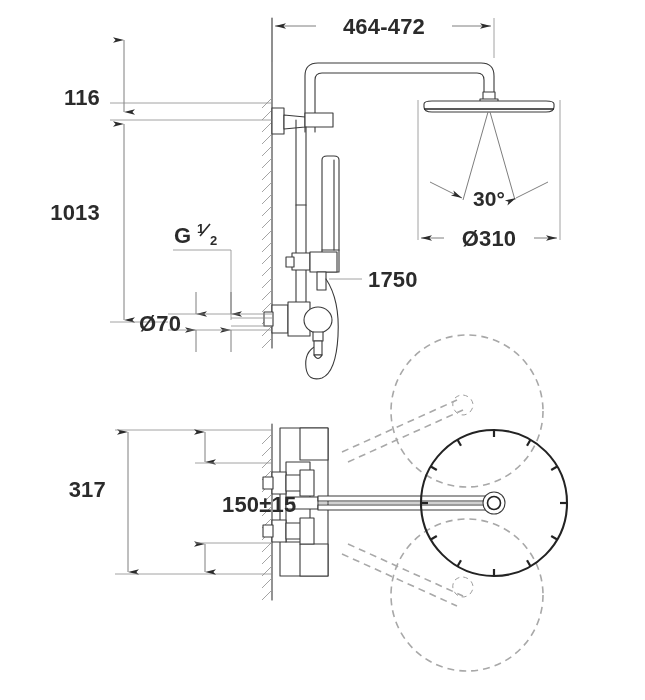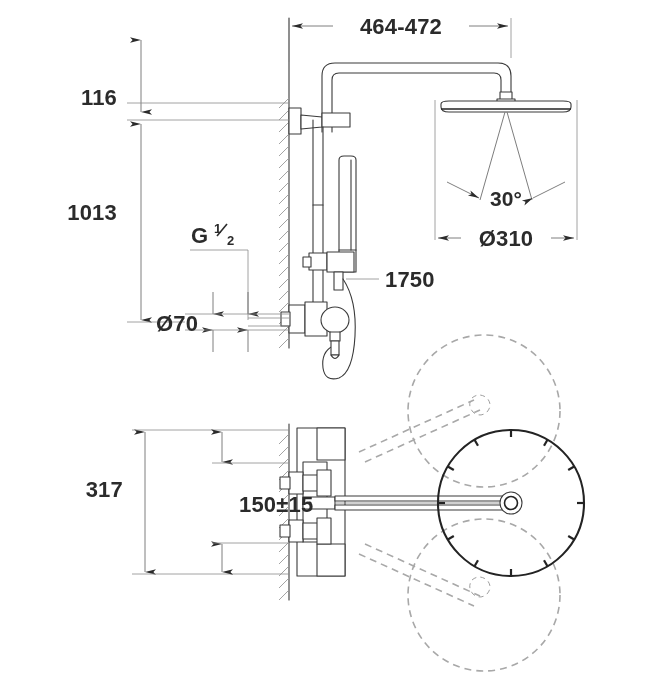--- a/index.html
+++ b/index.html
@@ -10,21 +10,21 @@
   }
   body {
     width: 645px;
     height: 700px;
     font-family: "Liberation Sans", sans-serif;
     overflow: hidden;
     position: relative;
   }
   #drawing-root {
     position: absolute;
-    left: 17px;
+    left: 0;
     top: 0;
     width: 622px;
     height: 700px;
   }
   svg#tech-drawing {
     display: block;
     width: 645px;
     height: 700px;
     background: #ffffff;
   }

